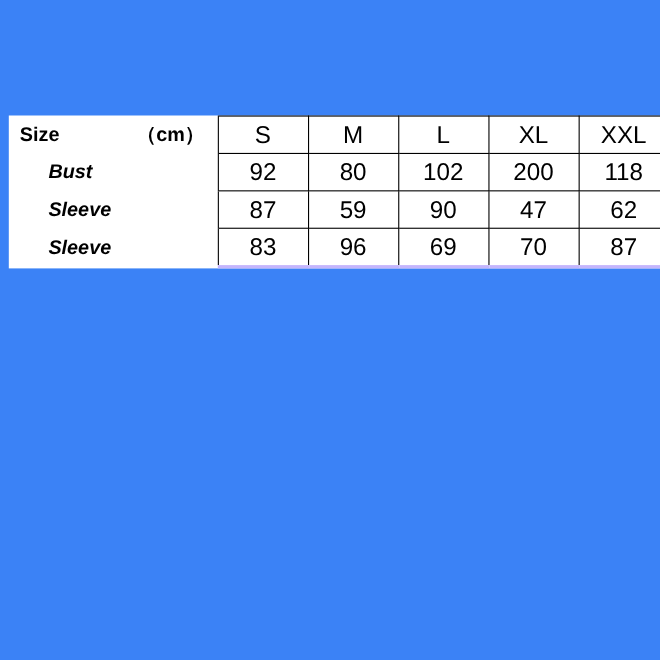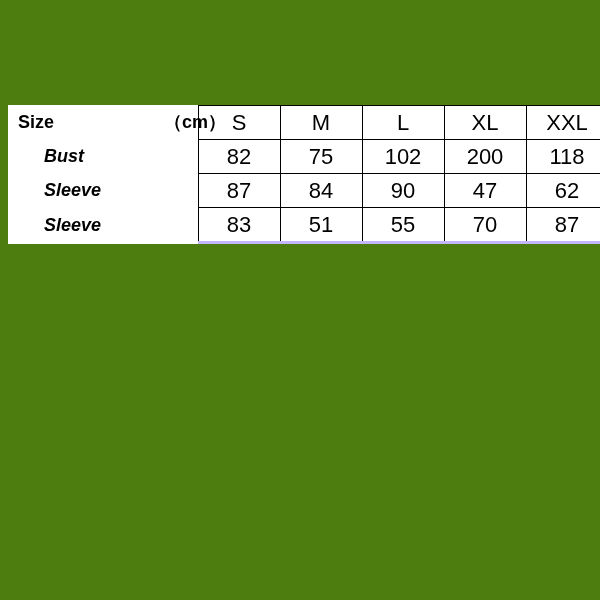--- a/index.html
+++ b/index.html
@@ -10,21 +10,21 @@
     width: 600px;
     height: 600px;
     background: #ffffff;
     font-family: "Liberation Sans", sans-serif;
     overflow: hidden;
   }
   .page {
     position: relative;
     width: 600px;
     height: 600px;
-    background: #4d7c0f;
+    background: #3b82f6;
   }
   .size-chart {
     position: absolute;
     left: 8px;
     top: 105px;
     width: 584px;
     border-collapse: collapse;
     table-layout: fixed;
     background: #ffffff;
   }
@@ -62,21 +62,21 @@
     display: flex;
     align-items: center;
   }
   .header-size {
     font-weight: bold;
     font-size: 18px;
   }
   .header-unit {
     font-weight: bold;
     font-size: 18px;
-    margin-left: 110px;
+    margin-left: 70px;
   }
   .size-chart td.val-cell {
     font-size: 22px;
     font-weight: normal;
   }
   .size-chart tr.header-row td.val-cell {
     font-size: 22px;
   }
   .size-chart tr:last-child td.val-cell {
     border-bottom: 3px solid #c4b5fd;
@@ -104,37 +104,37 @@
           </div>
         </td>
         <td class="val-cell">S</td>
         <td class="val-cell">M</td>
         <td class="val-cell">L</td>
         <td class="val-cell">XL</td>
         <td class="val-cell">XXL</td>
       </tr>
       <tr>
         <td class="label-cell indent">Bust</td>
-        <td class="val-cell">82</td>
-        <td class="val-cell">75</td>
+        <td class="val-cell">92</td>
+        <td class="val-cell">80</td>
         <td class="val-cell">102</td>
         <td class="val-cell">200</td>
         <td class="val-cell">118</td>
       </tr>
       <tr>
         <td class="label-cell indent">Sleeve</td>
         <td class="val-cell">87</td>
-        <td class="val-cell">84</td>
+        <td class="val-cell">59</td>
         <td class="val-cell">90</td>
         <td class="val-cell">47</td>
         <td class="val-cell">62</td>
       </tr>
       <tr>
         <td class="label-cell indent">Sleeve</td>
         <td class="val-cell">83</td>
-        <td class="val-cell">51</td>
-        <td class="val-cell">55</td>
+        <td class="val-cell">96</td>
+        <td class="val-cell">69</td>
         <td class="val-cell">70</td>
         <td class="val-cell">87</td>
       </tr>
     </tbody>
   </table>
 </div>
 
 </body></html>

